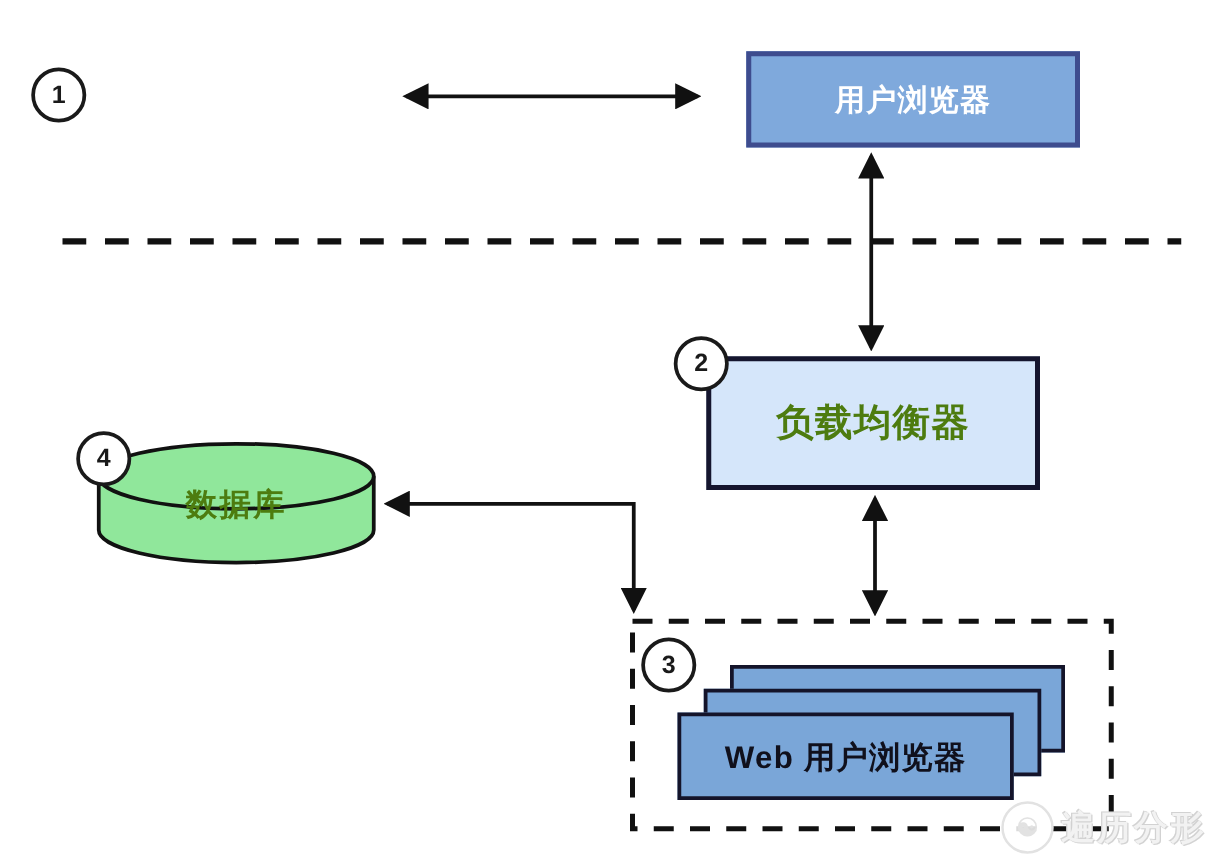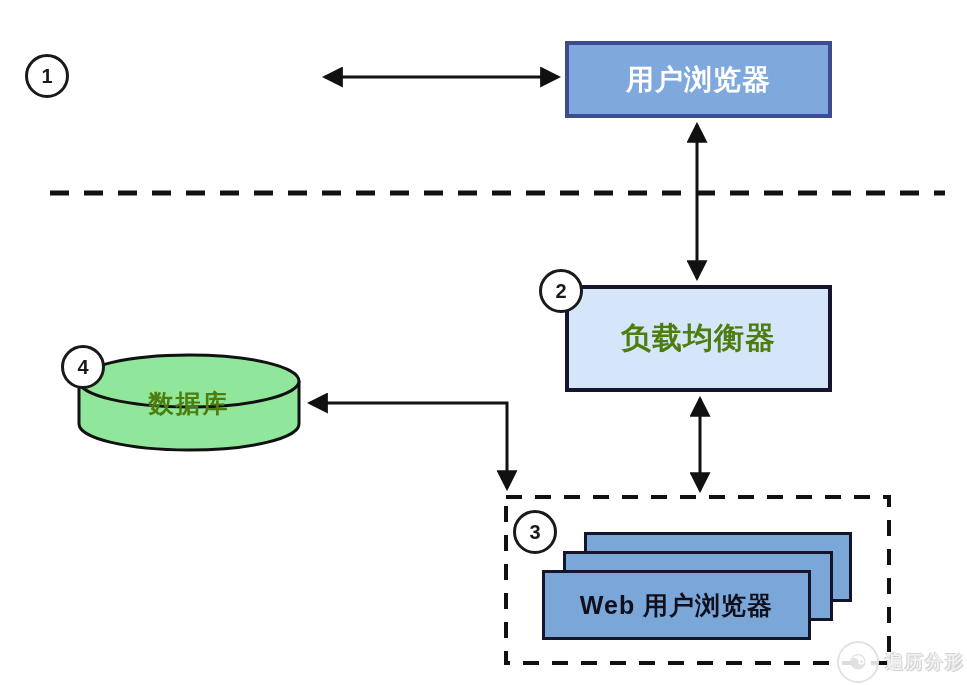--- a/index.html
+++ b/index.html
@@ -21,23 +21,23 @@
   .node {
     position:absolute; display:flex; align-items:center; justify-content:center;
     font-weight:bold; letter-spacing:1px;
   }
   .dns-box {
     left:48px; top:42px; width:270px; height:74px;
     background:var(--dns-fill); border:4px solid var(--dns-border);
     color:#1a1a1a; font-size:24px;
   }
   .browser-box {
-    left:565px; top:41px; width:267px; height:77px;
+    left:597px; top:41px; width:267px; height:77px;
     background:var(--browser-fill); border:4px solid var(--browser-border);
-    color:#ffffff; font-size:28px;
+    color:#ffffff; font-size:24px;
   }
   .lb-box {
     left:565px; top:285px; width:267px; height:107px;
     background:var(--lb-fill); border:4px solid var(--lb-border);
     color:#4d7c0f; font-size:30px;
   }
   .server-rect {
     position:absolute; background:var(--server-fill);
     border:3.5px solid var(--server-border);
   }
@@ -67,21 +67,21 @@
     position:absolute; right:2px; bottom:2px; display:flex;
     align-items:center; gap:6px; z-index:6;
   }
   .watermark-logo {
     width:42px; height:42px; border-radius:50%;
     background:rgba(255,255,255,0.85); border:2px solid var(--watermark);
     display:flex; align-items:center; justify-content:center;
     color:var(--watermark); font-size:20px; font-weight:bold;
   }
   .watermark-text {
-    font-size:18px; font-weight:bold; color:#f2f2f2; letter-spacing:2px;
+    font-size:27px; font-weight:bold; color:#f2f2f2; letter-spacing:2px;
     text-shadow:0 0 1px #c9c9c9, 1px 1px 0 #d4d4d4, -1px -1px 0 #d4d4d4;
   }
 </style>
 </head>
 <body>
 
 <div class="canvas">
 
   <svg class="svg-layer" width="967" height="685" viewBox="0 0 967 685">
     <defs>

